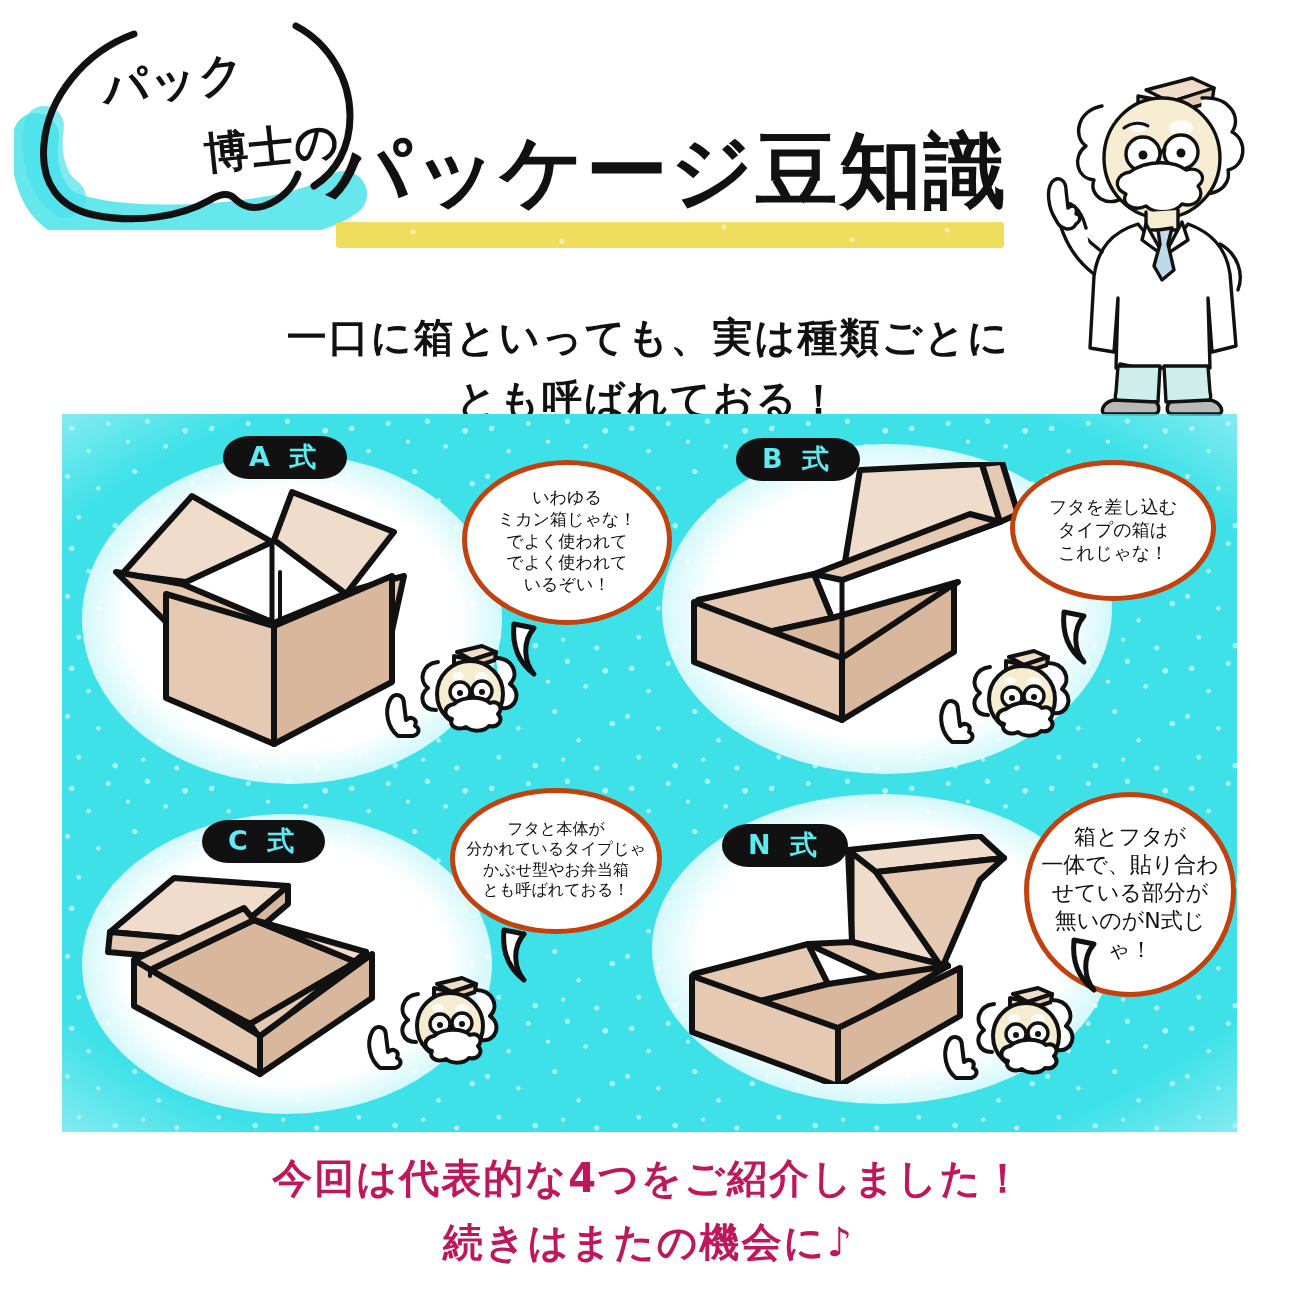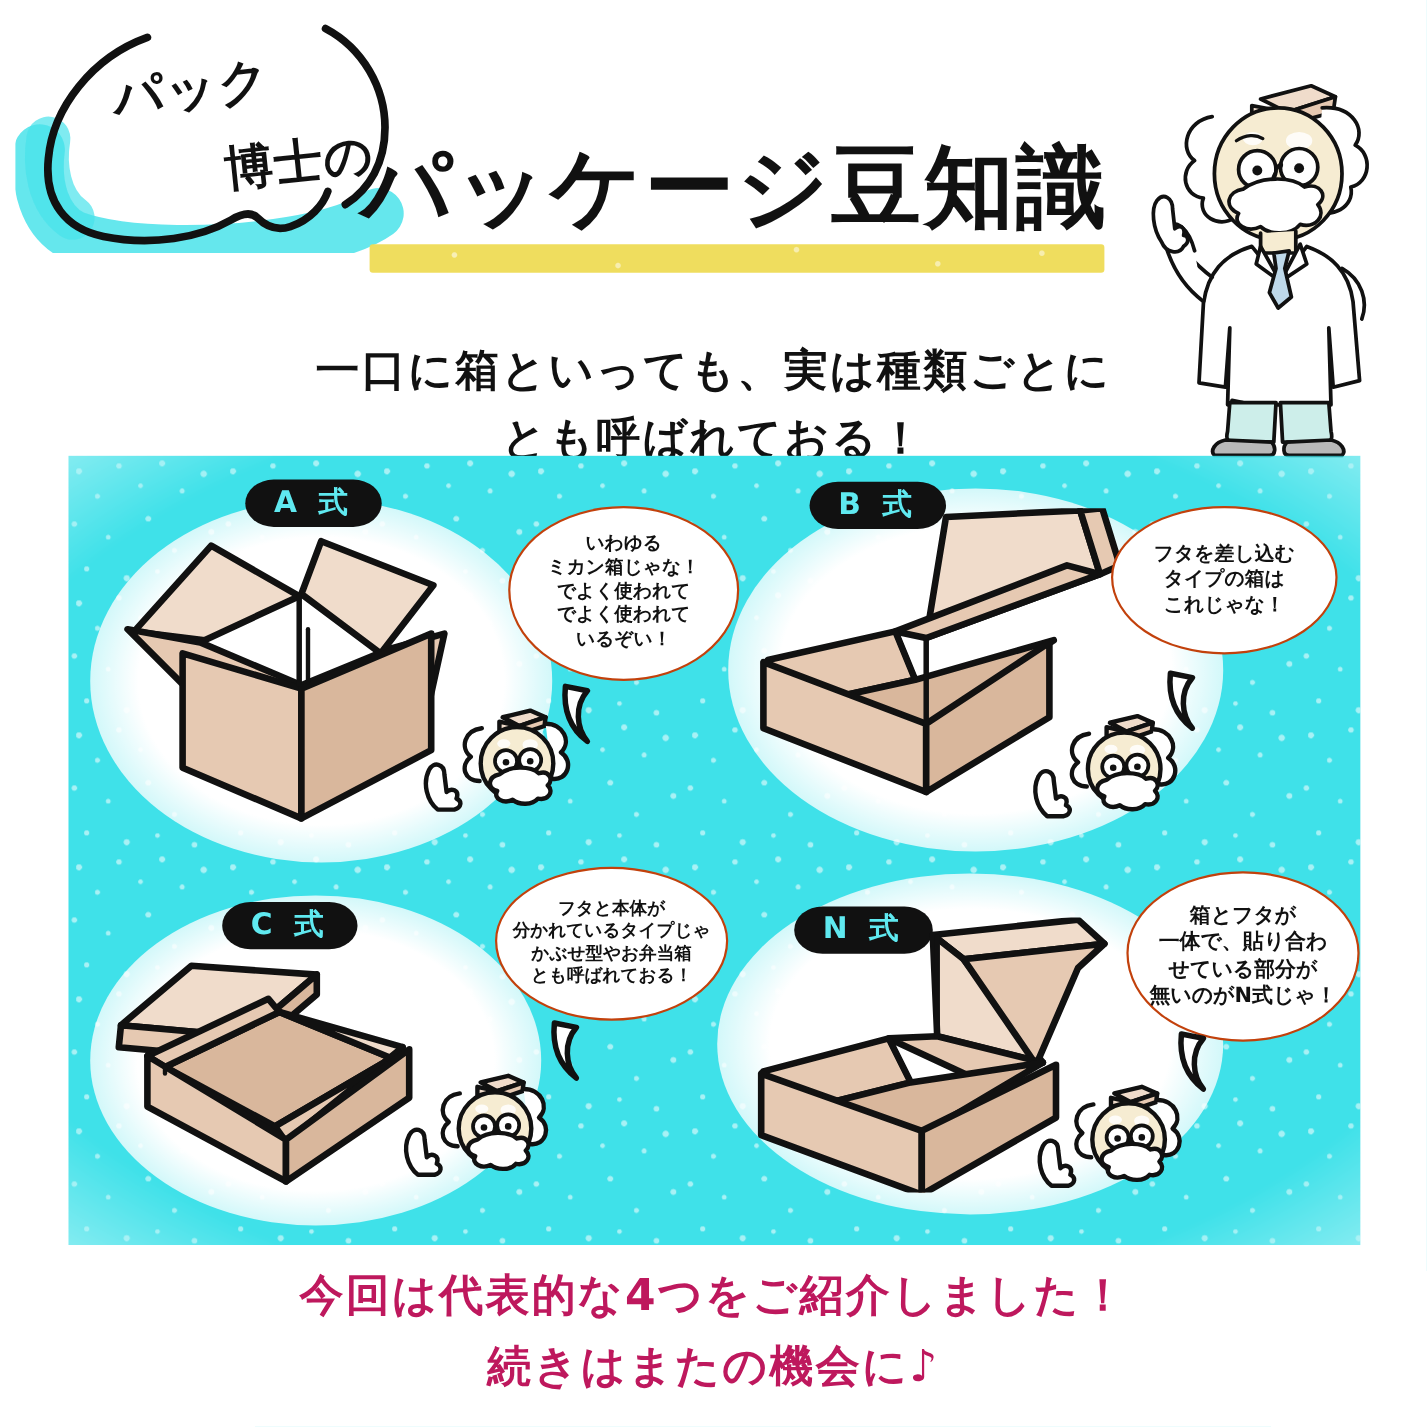--- a/index.html
+++ b/index.html
@@ -113,23 +113,23 @@
     position:absolute; background:#111; color:#5fe9f0;
     font-size:27px; font-weight:700; letter-spacing:5px;
     padding:7px 26px 9px; border-radius:60px/50px;
     white-space:nowrap; line-height:1;
   }
 
   
   .bubble { position:absolute; }
   .bubble .body {
     position:relative; background:#fff;
-    border:2px solid #c2410c; border-radius:50% 50% 50% 50%/48% 48% 52% 52%;
+    border:5px solid #c2410c; border-radius:50% 50% 50% 50%/48% 48% 52% 52%;
     padding:18px 20px; text-align:center;
-    color:#111; line-height:1.28; font-weight:700;
+    color:#111; line-height:1.28; font-weight:400;
   }
   .bubble .tail {
     position:absolute; width:0; height:0;
   }
   .bubble .tail svg { display:block; overflow:visible; }
 
   
   .footer {
     position:absolute; left:0; right:0; top:1146px;
     text-align:center; color:#be185d;
@@ -495,21 +495,21 @@
       </svg>
     </div>
     <div style="position:absolute; left:876px; top:614px;">
       <svg width="46" height="54" viewBox="0 0 46 54">
         <path d="M18 50 C8 42, 4 26, 10 14 C14 6, 24 8, 24 18 L26 34
                  C30 30, 38 32, 35 40 C40 42, 40 48, 33 50 Z" fill="#fff" stroke="#111" stroke-width="4" stroke-linejoin="round"></path>
       </svg>
     </div>
 
     <div class="bubble" style="left:962px; top:378px; width:212px;">
-      <div class="body" style="font-size:19px; padding:26px 10px 28px;">
+      <div class="body" style="font-size:22px; padding:26px 10px 28px;">
         <div>箱とフタが</div>
         <div>一体で、貼り合わ</div>
         <div>せている部分が</div>
         <div>無いのがN式じゃ！</div>
       </div>
       <div class="tail" style="left:40px; top:146px;">
         <svg width="70" height="70" viewBox="0 0 70 70">
           <path d="M10 2 C8 22, 14 40, 30 52 C20 40, 18 20, 30 6 Z" fill="#fff" stroke="#111" stroke-width="5" stroke-linejoin="round"></path>
         </svg>
       </div>

